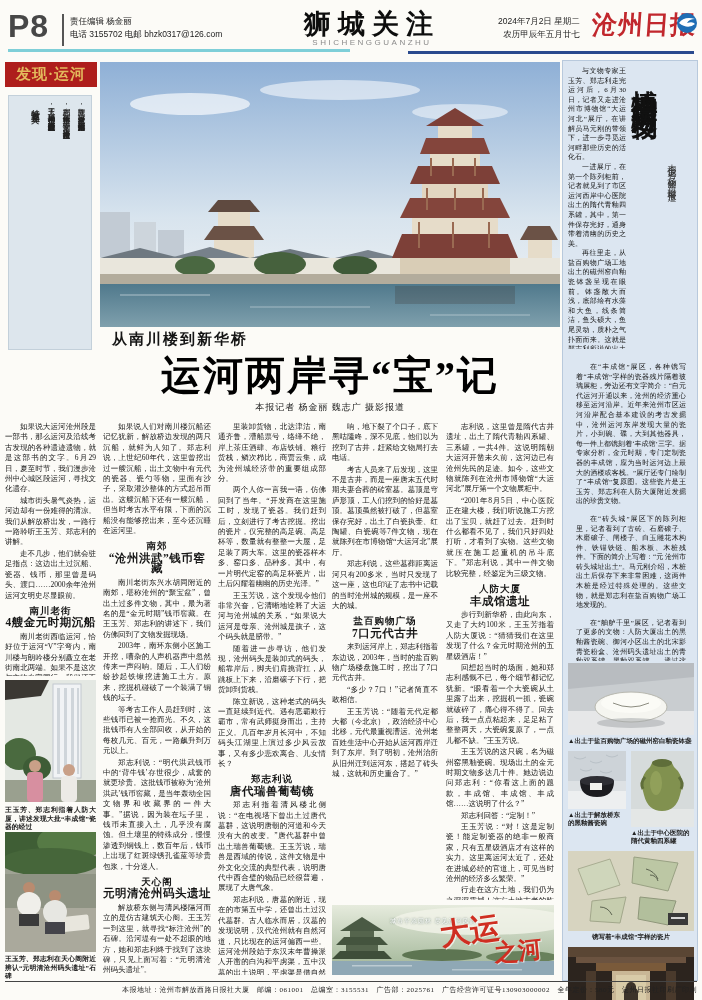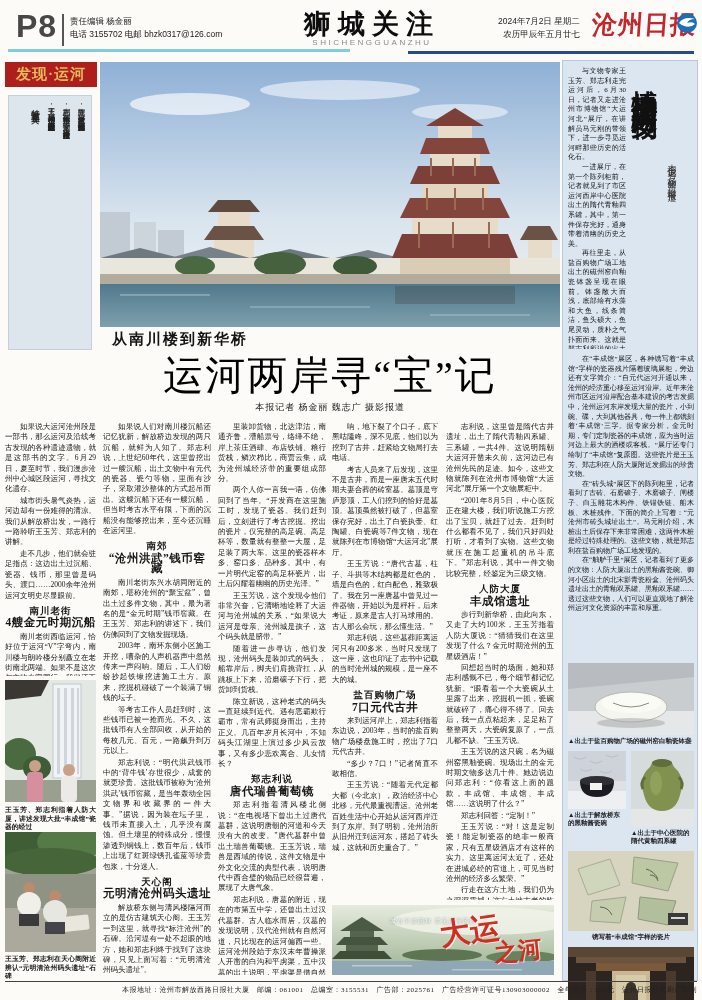--- a/index.html
+++ b/index.html
@@ -1,39 +1,39 @@
 <!DOCTYPE html>
 <html><head>
 <meta charset="utf-8">
 <style>
   html,body{margin:0;padding:0;background:#e9e7e1;}
   .page{position:relative;width:702px;height:1000px;margin:0 auto;background:#fcfbf7;
         font-family:"Liberation Serif","DejaVu Serif",serif;color:#151515;overflow:hidden;}
   .abs{position:absolute;}
   
-  .p8{left:16px;top:8px;font:bold 32px "Liberation Sans",sans-serif;color:#474747;letter-spacing:1px;}
+  .p8{left:8px;top:8px;font:bold 32px "Liberation Sans",sans-serif;color:#474747;letter-spacing:1px;}
   .hdr-div{left:62px;top:14px;width:2px;height:32px;background:#555;}
   .hdr-info{left:70px;top:15px;font-size:8.5px;line-height:13px;color:#222;font-family:"Liberation Sans",sans-serif;}
   .sec-title{left:282px;top:6px;width:180px;text-align:center;font-size:27px;font-weight:bold;letter-spacing:7px;color:#0d0d0d;}
   .sec-pinyin{left:282px;top:38px;width:180px;text-align:center;font-size:8px;letter-spacing:2.5px;color:#8b8b8b;font-family:"Liberation Sans",sans-serif;}
   .hdr-date{left:498px;top:15px;font-size:8.5px;line-height:13px;color:#222;text-align:right;font-family:"Liberation Sans",sans-serif;}
   .masthead{left:592px;top:8px;font-size:25px;font-weight:bold;color:#c1272d;transform:skewX(-4deg);letter-spacing:1px;}
   .logo-circle{left:676px;top:12px;}
   .rule-teal{left:8px;top:49px;width:342px;height:3px;background:#7fcfd8;}
   .rule-navy{left:408px;top:51px;width:286px;height:3px;background:#2a4a8e;}
   
   .banner{left:5px;top:62px;width:92px;height:25px;background:#ae1e1c;color:#e3b95c;
           font-size:15px;font-weight:bold;text-align:center;line-height:25px;letter-spacing:1px;}
   .guest-box{left:8px;top:95px;width:84px;height:255px;background:#dde6ed;border:1px solid #c3d0da;box-sizing:border-box;padding:6px 4px;}
   .guest-vert{writing-mode:vertical-rl;height:100%;width:100%;font-size:7.5px;line-height:12px;color:#222;}
   .guest-vert .bio{margin-left:3px;}
   .guest-label{font-weight:bold;font-size:8.5px;letter-spacing:2px;margin-left:4px;}
   
   .kicker{left:112px;top:330px;font-size:15px;font-weight:bold;letter-spacing:2px;}
-  .main-title{left:100px;top:348px;width:460px;text-align:center;font-size:40px;font-weight:normal;letter-spacing:2px;color:#000;}
+  .main-title{left:100px;top:348px;width:460px;text-align:center;font-size:40px;font-weight:bold;letter-spacing:2px;color:#000;}
   .byline{left:100px;top:401px;width:460px;text-align:center;font-size:9px;letter-spacing:1px;color:#222;}
   .col{top:422px;overflow:hidden;text-align:justify;font-size:7.5px;line-height:10.4px;color:#161616;}
   .col p.bp{margin:0 0 1px;text-indent:2em;}
   .subhead{text-align:center;margin:5px 0 4px;text-indent:0;}
   .sh1{font-size:9.5px;font-weight:bold;letter-spacing:1px;}
   .sh2{font-size:11.5px;font-weight:bold;letter-spacing:0.5px;margin-top:1px;}
   .c1{left:5px;width:91px;height:254px;}
   .c2{left:103px;width:108px;height:553px;}
   .c3{left:218px;width:108px;height:553px;}
   .c4{left:332px;width:106px;height:478px;}
@@ -45,21 +45,21 @@
   .promo-overlay{position:absolute;left:58px;top:12px;font-size:6px;color:#ffffff;text-shadow:0 0 2px #44604f;letter-spacing:1px;}
   .promo-t1{position:absolute;left:108px;top:6px;font-size:30px;font-weight:bold;color:#cf2e21;transform:rotate(-8deg);text-shadow:1px 1px 0 #ffffffaa;}
   .promo-t2{position:absolute;left:162px;top:30px;font-size:24px;font-weight:bold;color:#cf2e21;transform:rotate(-6deg);text-shadow:1px 1px 0 #ffffffaa;}
   
   .sidebar{left:562px;top:60px;width:136px;height:921px;background:#dce6f1;border:1px solid #b8c9dc;box-sizing:border-box;}
   .sb-intro{position:absolute;left:5px;top:6px;width:58px;height:282px;overflow:hidden;text-align:justify;font-size:7px;line-height:9.6px;}
   .sb-intro p.bp{margin:0;text-indent:2em;}
   .sb-title{position:absolute;left:64px;top:8px;height:286px;writing-mode:vertical-rl;font-size:26px;font-weight:bold;letter-spacing:3px;color:#111;}
   .sb-byline{position:absolute;left:102px;top:96px;height:190px;writing-mode:vertical-rl;font-size:9px;letter-spacing:2px;color:#333;}
   .sb-body{position:absolute;left:5px;top:294px;width:126px;height:306px;overflow:hidden;text-align:justify;font-size:7px;line-height:9.6px;}
-  .sb-body p.bp{margin:0;text-indent:2em;}
+  .sb-body p.bp{margin:8px;text-indent:2em;}
   .sb-cap{position:absolute;font-size:6.5px;line-height:8.2px;font-weight:bold;color:#222;}
   
   .footer-rule{left:5px;top:981px;width:692px;height:1px;background:#444;}
   .footer{left:5px;top:985px;width:692px;text-align:right;font-size:7px;color:#222;letter-spacing:0.5px;}
 </style>
 </head>
 <body>
 
 <div class="page">
 
@@ -213,21 +213,20 @@
       <div class="subhead">
         <div class="sh1">郑志利说</div>
         <div class="sh2">唐代瑞兽葡萄镜</div>
       </div>
       <p class="bp">郑志利指着清风楼北侧说：“在电视塔下曾出土过唐代墓群，这说明唐朝的河道和今天没有大的改变。”唐代墓群中曾出土瑞兽葡萄镜。王玉芳说，瑞兽是西域的传说，这件文物是中外文化交流的典型代表，说明唐代中西合璧的物品已经很普遍，展现了大唐气象。</p>
       <p class="bp">郑志利说，唐墓的附近，现在的市第五中学，还曾出土过汉代墓群。古人临水而居，汉墓的发现说明，汉代沧州就有自然河道，只比现在的运河偏西一些。运河沧州段始于东汉末年曹操派人开凿的白沟和平虏渠，五中汉墓的出土说明，平虏渠是借自然河道开凿形成的。</p>
     </div>
   <div class="abs col c4">
       <p class="bp">响，地下裂了个口子，底下黑咕隆咚，深不见底，他们以为挖到了古井，赶紧给文物局打去电话。</p>
       <p class="bp">考古人员来了后发现，这里不是古井，而是一座唐末五代时期夫妻合葬的砖室墓。墓顶是穹庐形顶，工人们挖到的恰好是墓顶。墓顶虽然被打破了，但墓室保存完好，出土了白瓷执壶、红陶罐、白瓷碗等7件文物，现在就陈列在市博物馆“大运河北”展厅。</p>
-      <p class="bp">王玉芳说：“唐代古墓，柱子、斗拱等木结构都是红色的，墙是白色的，红白配色，雅致极了。我在另一座唐墓中曾见过一件器物，开始以为是秤杆，后来考证，原来是古人打马球用的。古人那么会玩，那么懂生活。”</p>
       <p class="bp">郑志利说，这些墓葬距离运河只有200多米，当时只发现了这一座，这也印证了志书中记载的当时沧州城的规模，是一座不大的城。</p>
       <div class="subhead">
         <div class="sh1">盐百购物广场</div>
         <div class="sh2">7口元代古井</div>
       </div>
       <p class="bp">来到运河岸上，郑志利指着东边说，2003年，当时的盐百购物广场楼盘施工时，挖出了7口元代古井。</p>
       <p class="bp">“多少？7口！”记者简直不敢相信。</p>
       <p class="bp">王玉芳说：“随着元代定都大都（今北京），政治经济中心北移，元代最重视漕运。沧州老百姓生活中心开始从运河西岸迁到了东岸。到了明初，沧州治所从旧州迁到运河东，搭起了砖头城，这就和历史重合了。”</p>
     </div>
   <div class="abs col c5">

